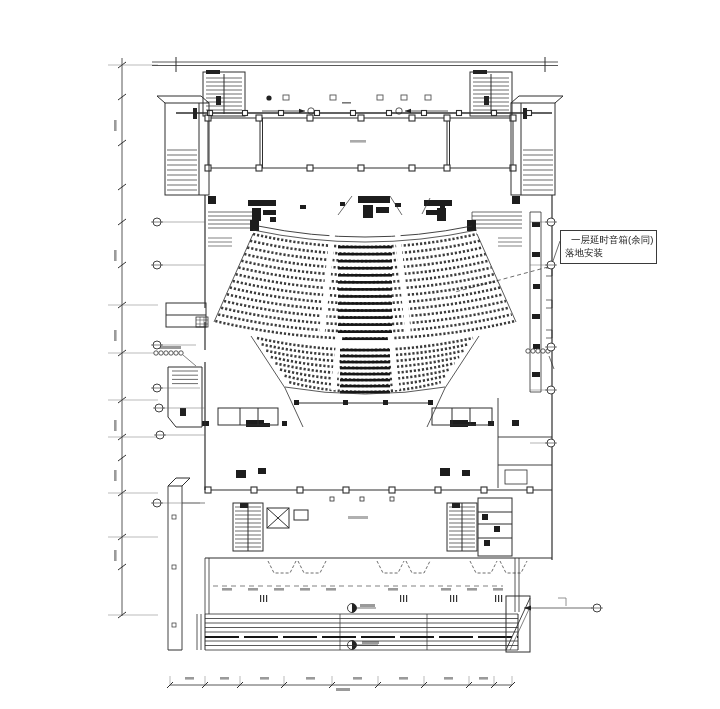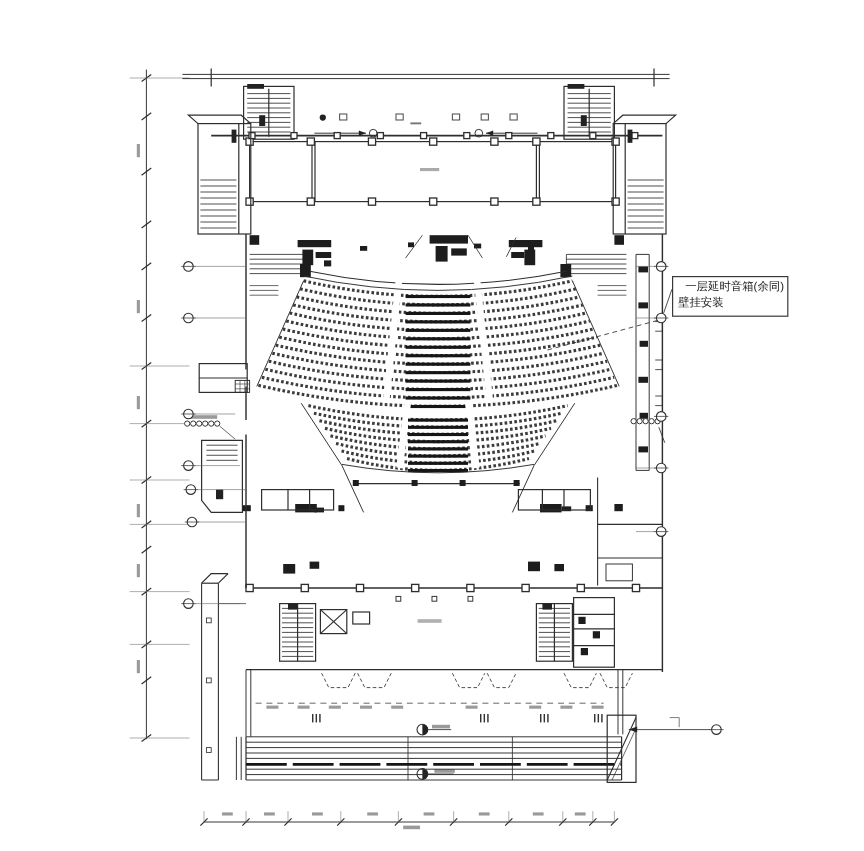--- a/index.html
+++ b/index.html
@@ -599,15 +599,15 @@
 
   <g id="ann-leaders">
     <line x1="560" y1="241" x2="553" y2="261" stroke-width="0.7"></line>
     <line x1="548" y1="267" x2="455" y2="292" stroke-width="0.7" stroke-dasharray="4 3"></line>
     <line x1="554" y1="369" x2="549" y2="356" stroke-width="0.7"></line>
   </g>
 </svg>
 
 <div id="ann1" class="ann-box">
   <span class="l1">一层延时音箱(余同)</span>
-  <span class="l2">壁挂安装</span>
+  <span class="l2">落地安装</span>
 </div>
 </div>
 
 </body></html>

